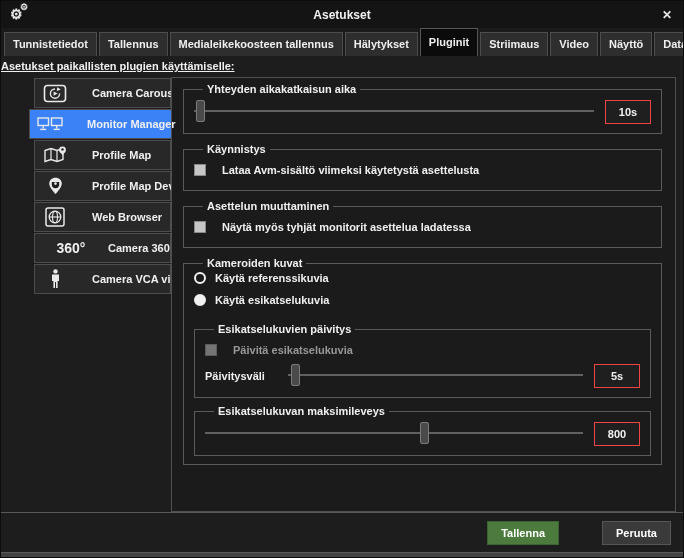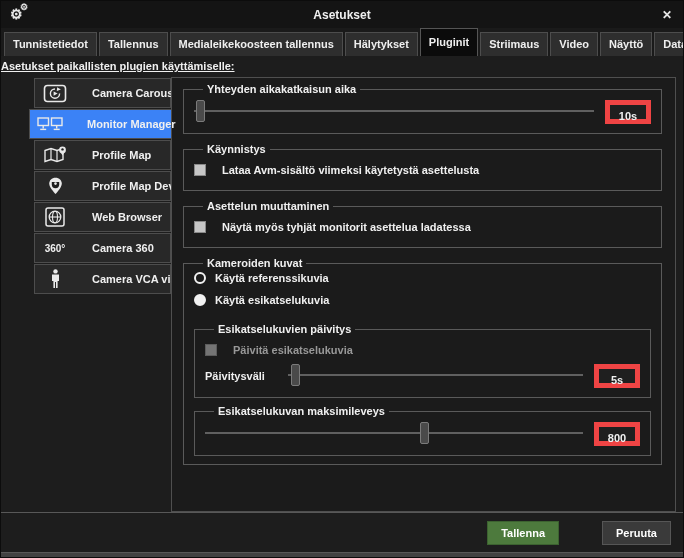--- a/index.html
+++ b/index.html
@@ -30,34 +30,34 @@
   
   .subheader { height:21px; flex:0 0 21px; line-height:20px; padding-left:0; background:#1d1d1d;text-decoration:underline; }
   
   .body { flex:1; display:flex; min-height:0; }
   .sidebar { width:170px; flex:0 0 170px; padding-top:1px; }
   .side-item { height:30px; margin-left:33px; margin-bottom:1px;
     background:#282828; border:1px solid #4d4d4d;
     display:flex; align-items:center; gap:8px; padding-left:7px; cursor:default; }
   .side-item.selected { margin-left:28px; margin-right:-1px; background:#3b82f6; position:relative; z-index:2; }
   .side-icon { width:26px; display:flex; justify-content:center; align-items:center; flex:0 0 26px; }
-  .icon-360 { font-size:10px; letter-spacing:0; }
+  .icon-360 { font-size:14px; letter-spacing:0;margin-left:16px; }
   .side-label { white-space:nowrap;margin-left:16px; }
   
   .main { flex:1; margin-right:7px; border:1px solid #4f4f4f; background:#1b1b1b;
     padding:5px 13px 6px 11px; display:flex; flex-direction:column; gap:9px; overflow:hidden; }
   fieldset { border:1px solid #5a5a5a; margin:0; padding:3px 10px 8px 10px; min-width:0; }
   legend { padding:0 4px; margin-left:9px; white-space:nowrap; }
   .slider-row { display:flex; align-items:center; gap:11px; height:27px; }
   .slider { position:relative; flex:1; height:25px; }
   .slider .track { position:absolute; left:0; right:0; top:11px; height:2px; background:#606060; }
   .slider .thumb { position:absolute; top:1px; width:9px; height:22px;
     background:#4a4a4a; border:1px solid #7b7b7b; border-radius:2px; }
   .valuebox { width:46px; flex:0 0 46px; height:24px; line-height:22px;
-    border:5px solid #ef4444; background:#1f1f1f; text-align:center; }
+    border:1px solid #ef4444; background:#1f1f1f; text-align:center; }
   .check-row { display:flex; align-items:center; gap:16px; height:24px; }
   .checkbox { width:12px; height:12px; flex:0 0 12px; background:#c6c6c6; border:1px solid #898989; }
   .checkbox.disabled { background:#747474; border-color:#5c5c5c; }
   .label-disabled { color:#989898; }
   .radio-row { display:flex; align-items:flex-start; gap:9px; height:22px; }
   .radio { width:12px; height:12px; flex:0 0 12px; border-radius:50%; border:2px solid #f1f1f1; background:transparent; }
   .radio.on { background:#f1f1f1; }
   .nested { margin-top:7px; }
   .interval-label { white-space:nowrap; margin-right:12px; }
   

